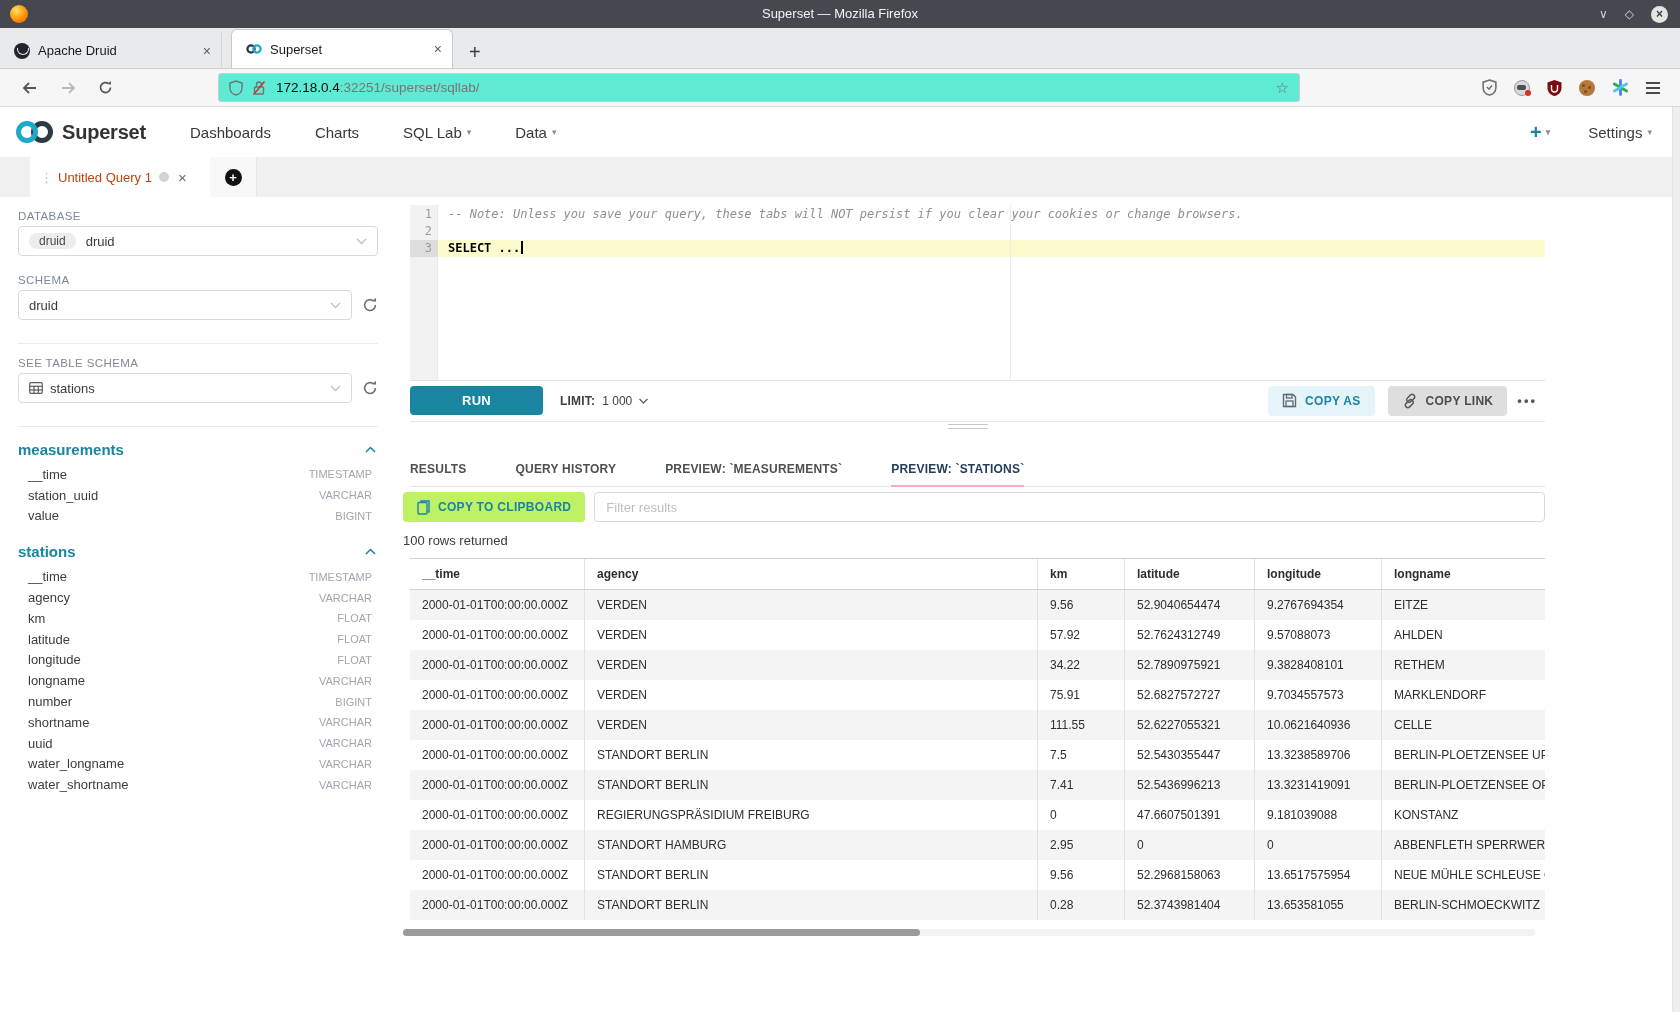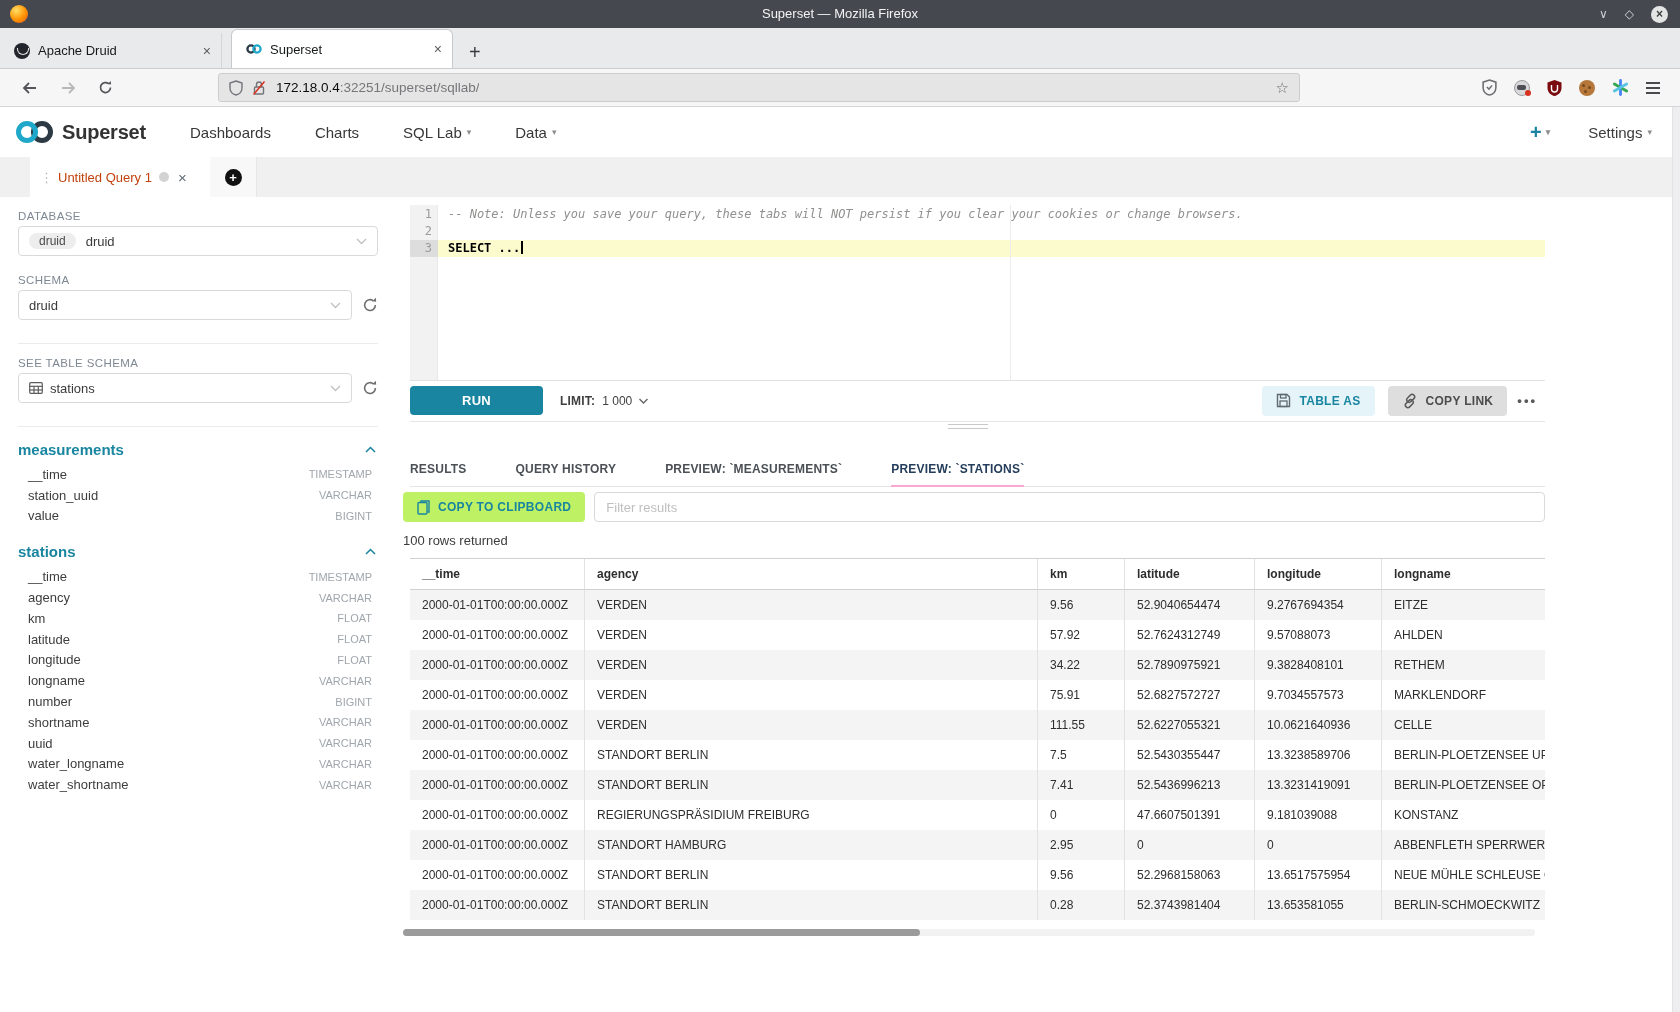--- a/index.html
+++ b/index.html
@@ -21,21 +21,21 @@
   .btab .bt-close{margin-left:auto;color:#5c5c5c;font-size:14px;padding-left:10px;}
   .btab.inactive{width:197px;border-right:1px solid #d4d5d7;}
   .btab.active{width:196px;margin-left:9px;background:#fff;border:1px solid #c8c9cb;border-bottom:none;border-radius:6px 6px 0 0;height:38px;}
   .newtab{font-size:20px;color:#3a3d40;margin:0 0 6px 16px;line-height:20px;}
   .druid-fav{width:16px;height:16px;border-radius:50%;background:#23252d;position:relative;}
   .druid-fav::after{content:"";position:absolute;left:3px;top:5px;width:10px;height:6px;border:1.5px solid #e8e8e8;border-top:none;border-radius:0 0 8px 8px;}
 
   
   .urlrow{position:absolute;left:0;top:69px;width:100%;height:37px;background:#f6f6f7;border-bottom:1px solid #d7d7d9;display:flex;align-items:center;}
   .navbtns{display:flex;align-items:center;gap:22px;margin-left:22px;}
-  .urlfield{position:absolute;left:218px;top:4px;width:1082px;height:29px;background:#e5e5e5;border:1px solid #cdcdd0;border-radius:3px;display:flex;align-items:center;padding:4px 10px;box-sizing:border-box;}
+  .urlfield{position:absolute;left:218px;top:4px;width:1082px;height:29px;background:#5eead4;border:1px solid #cdcdd0;border-radius:3px;display:flex;align-items:center;padding:4px 10px;box-sizing:border-box;}
   .url-text{font-size:13.5px;margin-left:10px;white-space:nowrap;overflow:hidden;}
   .url-host{color:#0c0c0d;}
   .url-rest{color:#76767a;}
   .url-star{margin-left:auto;font-size:15px;color:#6f6f74;}
   .extrow{position:absolute;right:20px;top:0;height:37px;display:flex;align-items:center;gap:17px;}
   .hamburger{display:flex;flex-direction:column;gap:3px;}
   .hamburger span{display:block;width:14px;height:2px;background:#4a4a4e;}
   .ext-ublock{width:15px;height:16px;}
   .ext-cookie{width:16px;height:16px;border-radius:50%;background:#b5773a;position:relative;}
   .ext-cookie i{position:absolute;width:3px;height:3px;border-radius:50%;background:#7a4a1d;}
@@ -426,21 +426,21 @@
             <path d="M0.5 1 L4.5 5 L8.5 1" fill="none" stroke="#666" stroke-width="1.4"></path>
           </svg>
       </span>
       <span class="tb-spacer"></span>
       <button class="lite-btn saveas">
         <svg width="15" height="15" viewBox="0 0 15 15">
             <path d="M1.5 1.5 h9.5 l2.5 2.5 v9.5 h-12 z" fill="none" stroke="#5f6a72" stroke-width="1.4"></path>
             <rect x="4" y="8" width="7" height="5.5" fill="none" stroke="#5f6a72" stroke-width="1.3"></rect>
             <rect x="4.5" y="1.5" width="5.5" height="3.5" fill="none" stroke="#5f6a72" stroke-width="1.3"></rect>
           </svg>
-        <span>TABLE AS</span>
+        <span>COPY AS</span>
       </button>
       <button class="lite-btn copylink">
         <svg width="16" height="16" viewBox="0 0 16 16">
             <g fill="none" stroke="#5a5a5a" stroke-width="1.5">
               <rect x="6.2" y="0.8" width="5" height="9" rx="2.5" transform="rotate(45 8.7 5.3)"></rect>
               <rect x="4.8" y="6.2" width="5" height="9" rx="2.5" transform="rotate(45 7.3 10.7)"></rect>
             </g>
           </svg>
         <span>COPY LINK</span>
       </button>

